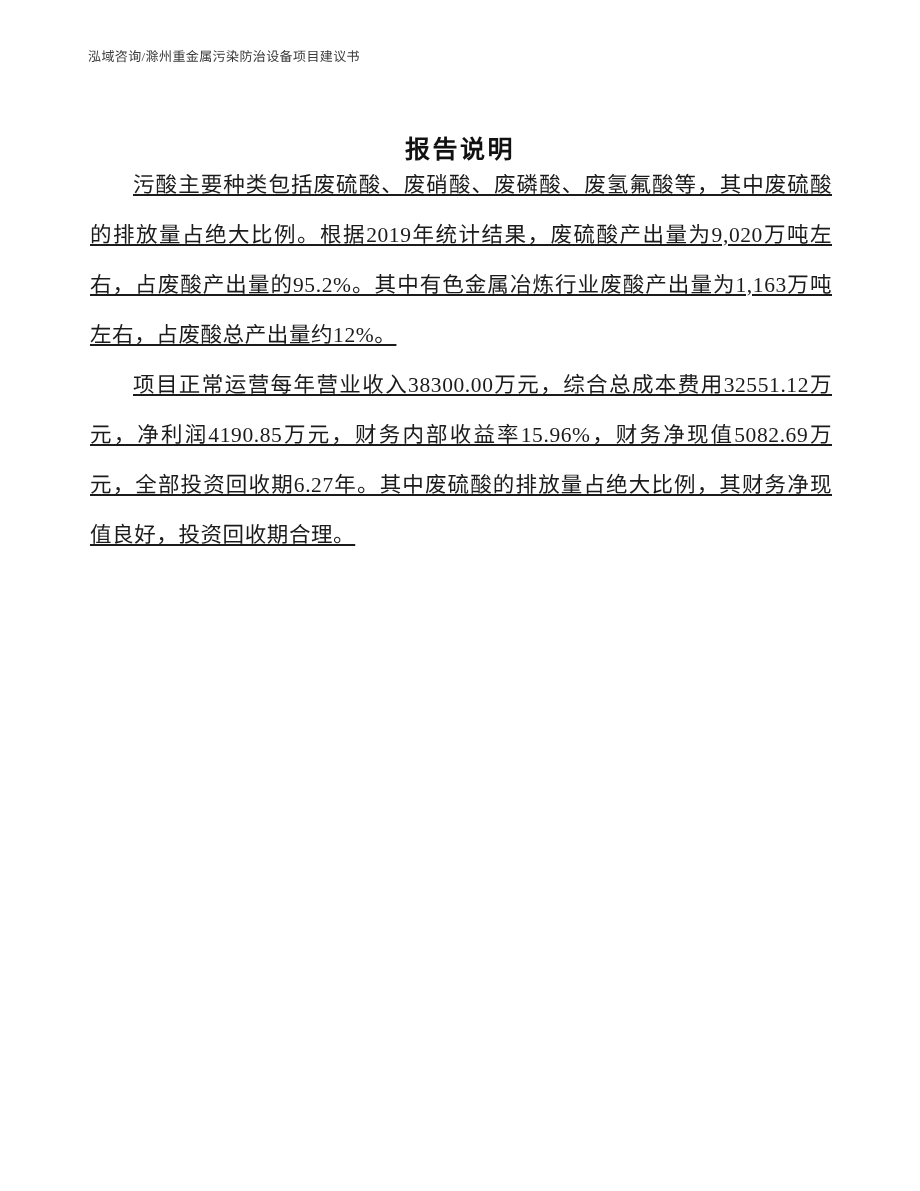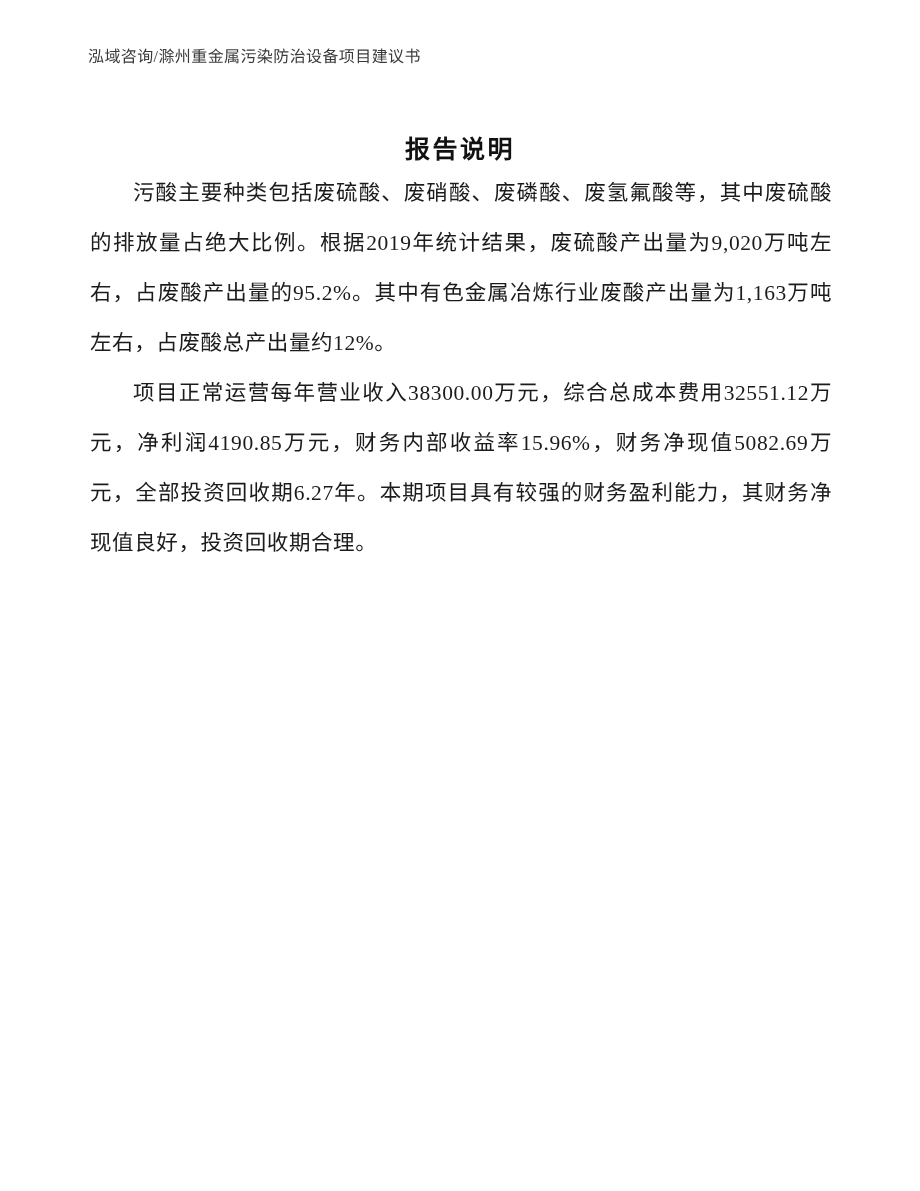--- a/index.html
+++ b/index.html
@@ -14,43 +14,44 @@
     background: #ffffff;
     overflow: hidden;
     font-family: "Liberation Serif", "DejaVu Serif", serif;
     color: #1b1b1b;
     box-sizing: border-box;
   }
   .doc-header {
     position: absolute;
     left: 88px;
     top: 46px;
-    font-size: 16px;
+    font-size: 13px;
     line-height: 22px;
     letter-spacing: 0.4px;
     color: #3a3a3a;
     white-space: nowrap;
     font-family: "Liberation Serif", "DejaVu Serif", serif;
   }
   .doc-title {
     position: absolute;
     left: 0;
     right: 0;
     top: 112px;
     text-align: center;
     font-size: 25px;
     font-weight: bold;
     letter-spacing: 2.5px;
     color: #111111;
   }
   .body-block {
     position: absolute;
     left: 90px;
-    top: 168px;
+    top: 160px;
     width: 742px;
+    text-decoration: underline;
   }
   .para {
     margin: 0 0 0 0;
     font-size: 21.5px;
     line-height: 50px;
     text-align: justify;
     text-justify: inter-ideograph;
     text-indent: 2em;
     letter-spacing: 0.6px;
     color: #1b1b1b;
@@ -66,16 +67,16 @@
 <body>
 
 <div class="page">
 
   <div class="doc-header">泓域咨询/滁州重金属污染防治设备项目建议书</div>
 
   <h1 class="doc-title">报告说明</h1>
 
   <div class="body-block">
     <p class="para">污酸主要种类包括废硫酸、废硝酸、废磷酸、废氢氟酸等，其中废硫酸的排放量占绝大比例。根据2019年统计结果，废硫酸产出量为9,020万吨左右，占废酸产出量的95.2%。其中有色金属冶炼行业废酸产出量为1,163万吨左右，占废酸总产出量约12%。</p>
-    <p class="para">项目正常运营每年营业收入38300.00万元，综合总成本费用32551.12万元，净利润4190.85万元，财务内部收益率15.96%，财务净现值5082.69万元，全部投资回收期6.27年。本期项目具有较强的财务盈利能力，其财务净现值良好，投资回收期合理。</p>
+    <p class="para">项目正常运营每年营业收入38300.00万元，综合总成本费用32551.12万元，净利润4190.85万元，财务内部收益率15.96%，财务净现值5082.69万元，全部投资回收期6.27年。其中废硫酸的排放量占绝大比例，其财务净现值良好，投资回收期合理。</p>
   </div>
 
 </div>
 
 </body></html>

